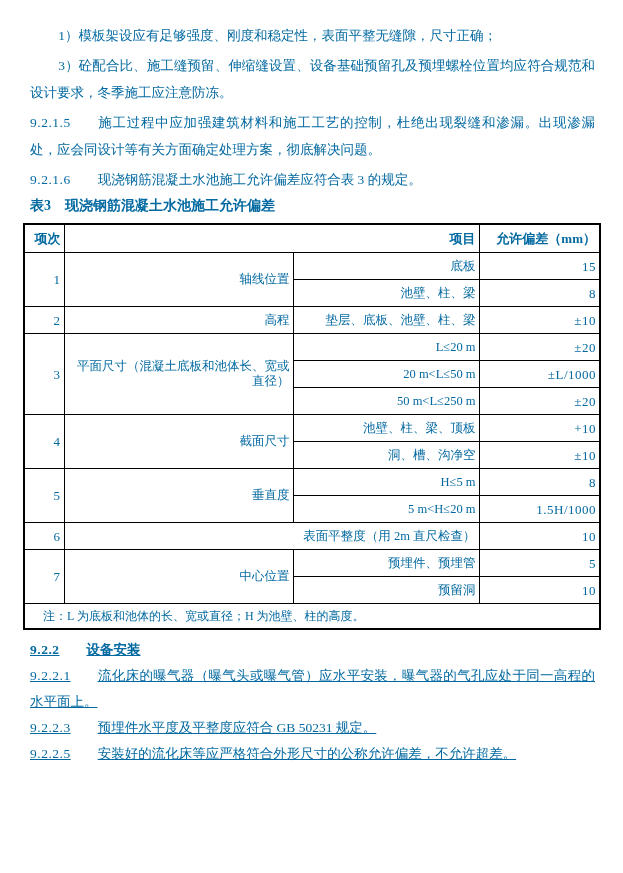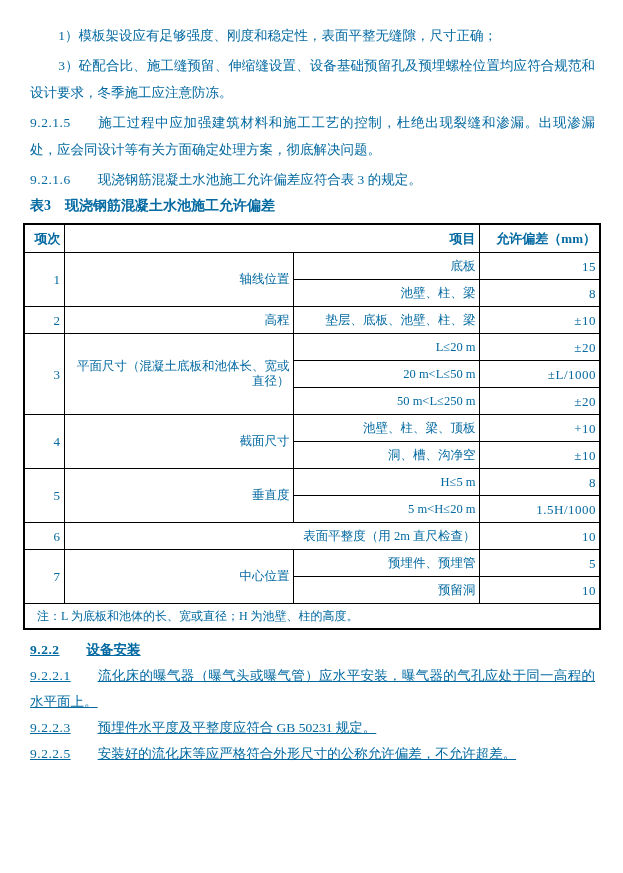--- a/index.html
+++ b/index.html
@@ -26,21 +26,21 @@
     border:2px solid #000;
   }
   table.tol td {
     border:1px solid #000; text-align:right; vertical-align:middle;
     font-size:12.5px; padding:0 3px; height:26px; line-height:15px;
     word-break:break-all;
   }
   table.tol tr.hdr td { font-weight:bold; height:27px; font-size:13px; }
   table.tol td.num { font-size:13px; letter-spacing:0.5px;border-radius:10px; }
   table.tol td.note-cell {
-    text-align:left; padding-left:12px; font-size:12px; height:24px;
+    text-align:left; padding-left:18px; font-size:12px; height:24px;
   }
   .bottom { margin-top:7px; }
   .bottom .para { line-height:26px; margin:0;text-decoration:underline; }
 </style>
 </head>
 <body>
 
 <div class="page">
 
   <p class="para indent2"><span>1）模板架设应有足够强度、刚度和稳定性，表面平整无缝隙，尺寸正确；</span></p>

